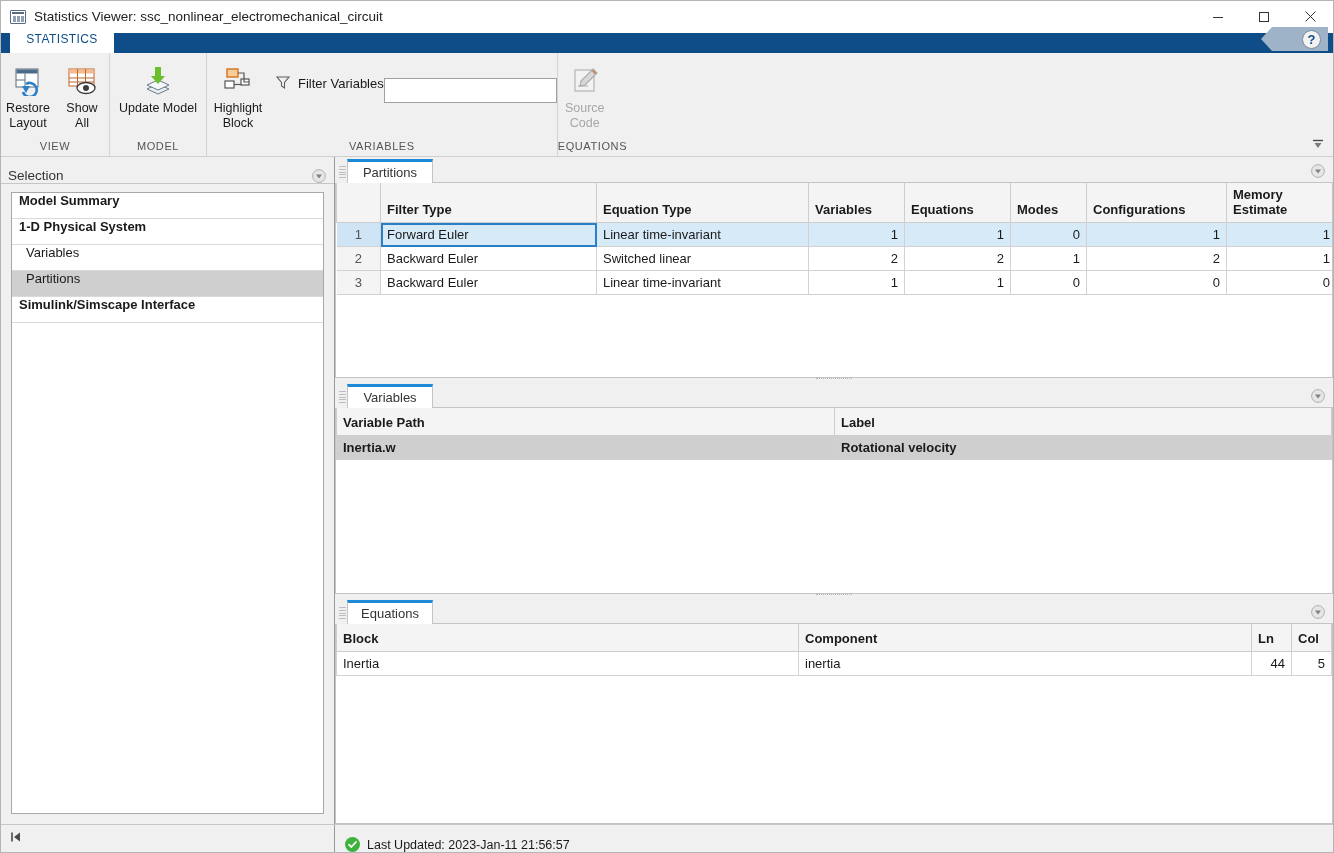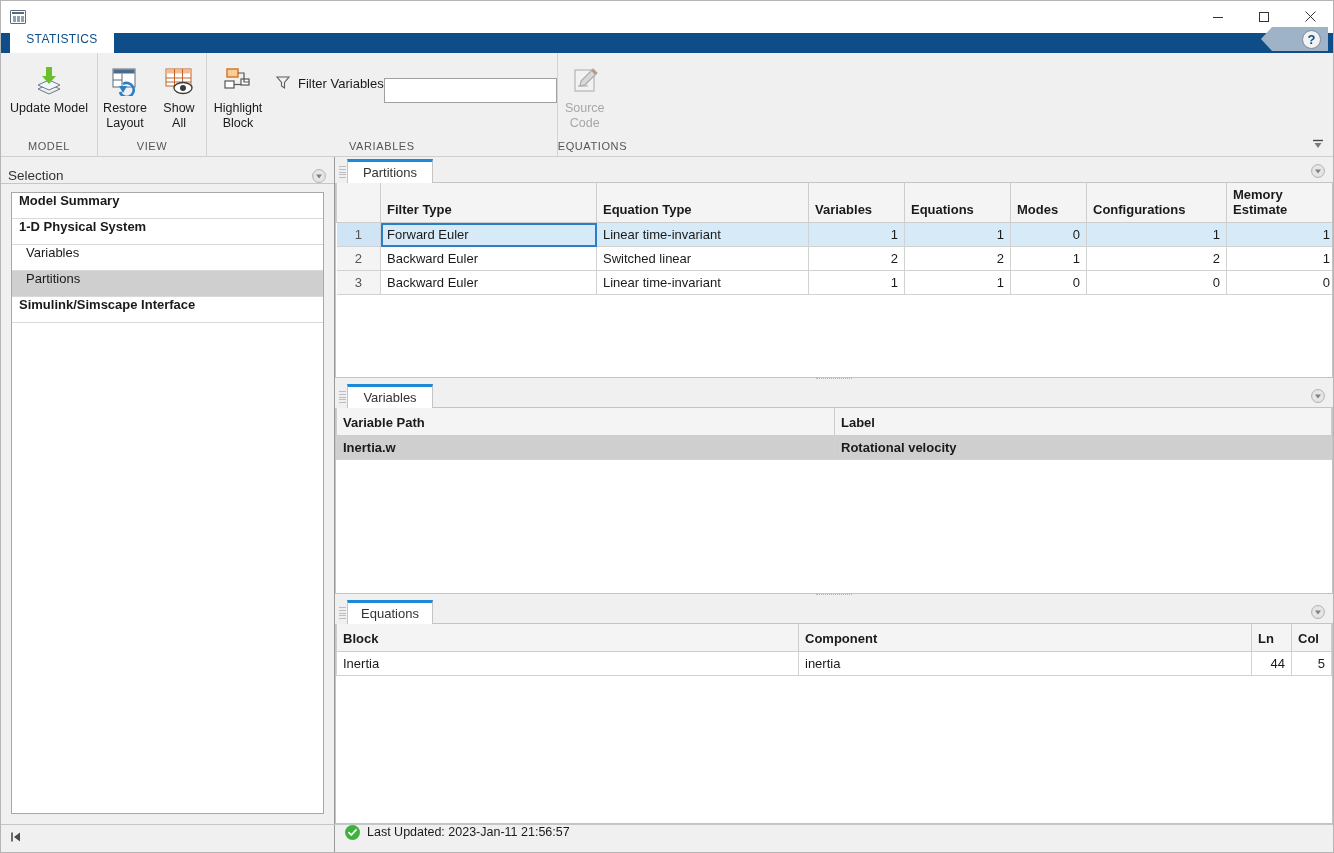--- a/index.html
+++ b/index.html
@@ -444,21 +444,21 @@
     width: 334px;
     box-sizing: border-box;
     border-right: 1px solid #9a9a9a;
     display: flex;
     align-items: center;
     padding-left: 8px;
   }
   .status-right {
     flex: 1;
     display: flex;
-    align-items: flex-start;
+    align-items: flex-end;
     padding-left: 10px;
     gap: 7px;
   }
   .status-text { font-size: 12.5px; color: #1a1a1a; }
   .ok-badge {
     width: 15px; height: 15px;
     border-radius: 50%;
     background: #3db33d;
     display: flex;
     align-items: center;
@@ -466,20 +466,21 @@
   }
   .ok-badge svg { display:block; }
 </style>
 </head>
 <body>
 
 <div class="app">
 
   <div class="titlebar">
     <div class="title-icon"></div>
+    <div class="title-text">Statistics Viewer: ssc_nonlinear_electromechanical_circuit</div>
     <div class="win-buttons">
       <div class="win-btn">
         <svg width="12" height="12" viewBox="0 0 12 12">
             <line x1="1" y1="6.5" x2="11" y2="6.5" stroke="#333" stroke-width="1"></line>
           </svg>
       </div>
       <div class="win-btn">
         <svg width="12" height="12" viewBox="0 0 12 12">
             <rect x="1.5" y="1.5" width="9" height="9" fill="none" stroke="#333" stroke-width="1"></rect>
           </svg>
@@ -494,37 +495,20 @@
   </div>
 
   <div class="tabstrip">
     <div class="tab-active">STATISTICS</div>
     <div class="help-wrap">
       <div class="help-circle">?</div>
     </div>
   </div>
 
   <div class="ribbon">
-
-    <div class="rgroup">
-      <div class="rgroup-items">
-        <div class="rbtn">
-          <div class="rbtn-icon">
-            <svg width="34" height="32" viewBox="0 0 34 32">
-              <polygon points="6,24 17,19 28,24 17,29" fill="#e9eef2" stroke="#6d7b88" stroke-width="1"></polygon>
-              <polygon points="6,20 17,15 28,20 17,25" fill="#f5f8fa" stroke="#6d7b88" stroke-width="1"></polygon>
-              <rect x="14" y="2" width="6" height="10" fill="#6abf2e"></rect>
-              <polygon points="10,11 24,11 17,19" fill="#6abf2e"></polygon>
-            </svg>
-          </div>
-          <div>Update Model</div>
-        </div>
-      </div>
-      <div class="rgroup-label">MODEL</div>
-    </div>
 
     <div class="rgroup">
       <div class="rgroup-items">
         <div class="rbtn narrow">
           <div class="rbtn-icon">
             <svg width="32" height="30" viewBox="0 0 32 30">
               <rect x="4" y="3" width="22" height="18" fill="#ffffff" stroke="#5b6b7c" stroke-width="1"></rect>
               <rect x="4.5" y="3.5" width="21" height="4" fill="#4a6b8a"></rect>
               <line x1="13" y1="7.5" x2="13" y2="21" stroke="#5b6b7c" stroke-width="1"></line>
               <line x1="4" y1="14" x2="13" y2="14" stroke="#5b6b7c" stroke-width="1"></line>
@@ -546,20 +530,37 @@
               <line x1="19.5" y1="3" x2="19.5" y2="20" stroke="#c0642a" stroke-width="1"></line>
               <ellipse cx="20" cy="22" rx="9" ry="5.5" fill="#ffffff" stroke="#3b3b3b" stroke-width="1.3"></ellipse>
               <circle cx="20" cy="22" r="3" fill="#3b3b3b"></circle>
             </svg>
           </div>
           <div>Show</div>
           <div>All</div>
         </div>
       </div>
       <div class="rgroup-label">VIEW</div>
+    </div>
+
+    <div class="rgroup">
+      <div class="rgroup-items">
+        <div class="rbtn">
+          <div class="rbtn-icon">
+            <svg width="34" height="32" viewBox="0 0 34 32">
+              <polygon points="6,24 17,19 28,24 17,29" fill="#e9eef2" stroke="#6d7b88" stroke-width="1"></polygon>
+              <polygon points="6,20 17,15 28,20 17,25" fill="#f5f8fa" stroke="#6d7b88" stroke-width="1"></polygon>
+              <rect x="14" y="2" width="6" height="10" fill="#6abf2e"></rect>
+              <polygon points="10,11 24,11 17,19" fill="#6abf2e"></polygon>
+            </svg>
+          </div>
+          <div>Update Model</div>
+        </div>
+      </div>
+      <div class="rgroup-label">MODEL</div>
     </div>
 
     <div class="rgroup">
       <div class="rgroup-items">
         <div class="rbtn medium">
           <div class="rbtn-icon">
             <svg width="32" height="30" viewBox="0 0 32 30">
               <rect x="5" y="3" width="11" height="8" fill="#f9cc9a" stroke="#d4721f" stroke-width="1.4"></rect>
               <rect x="3" y="15" width="9" height="7" fill="#ffffff" stroke="#555" stroke-width="1.2"></rect>
               <rect x="19" y="13" width="8" height="6" fill="#ffffff" stroke="#555" stroke-width="1.2"></rect>

